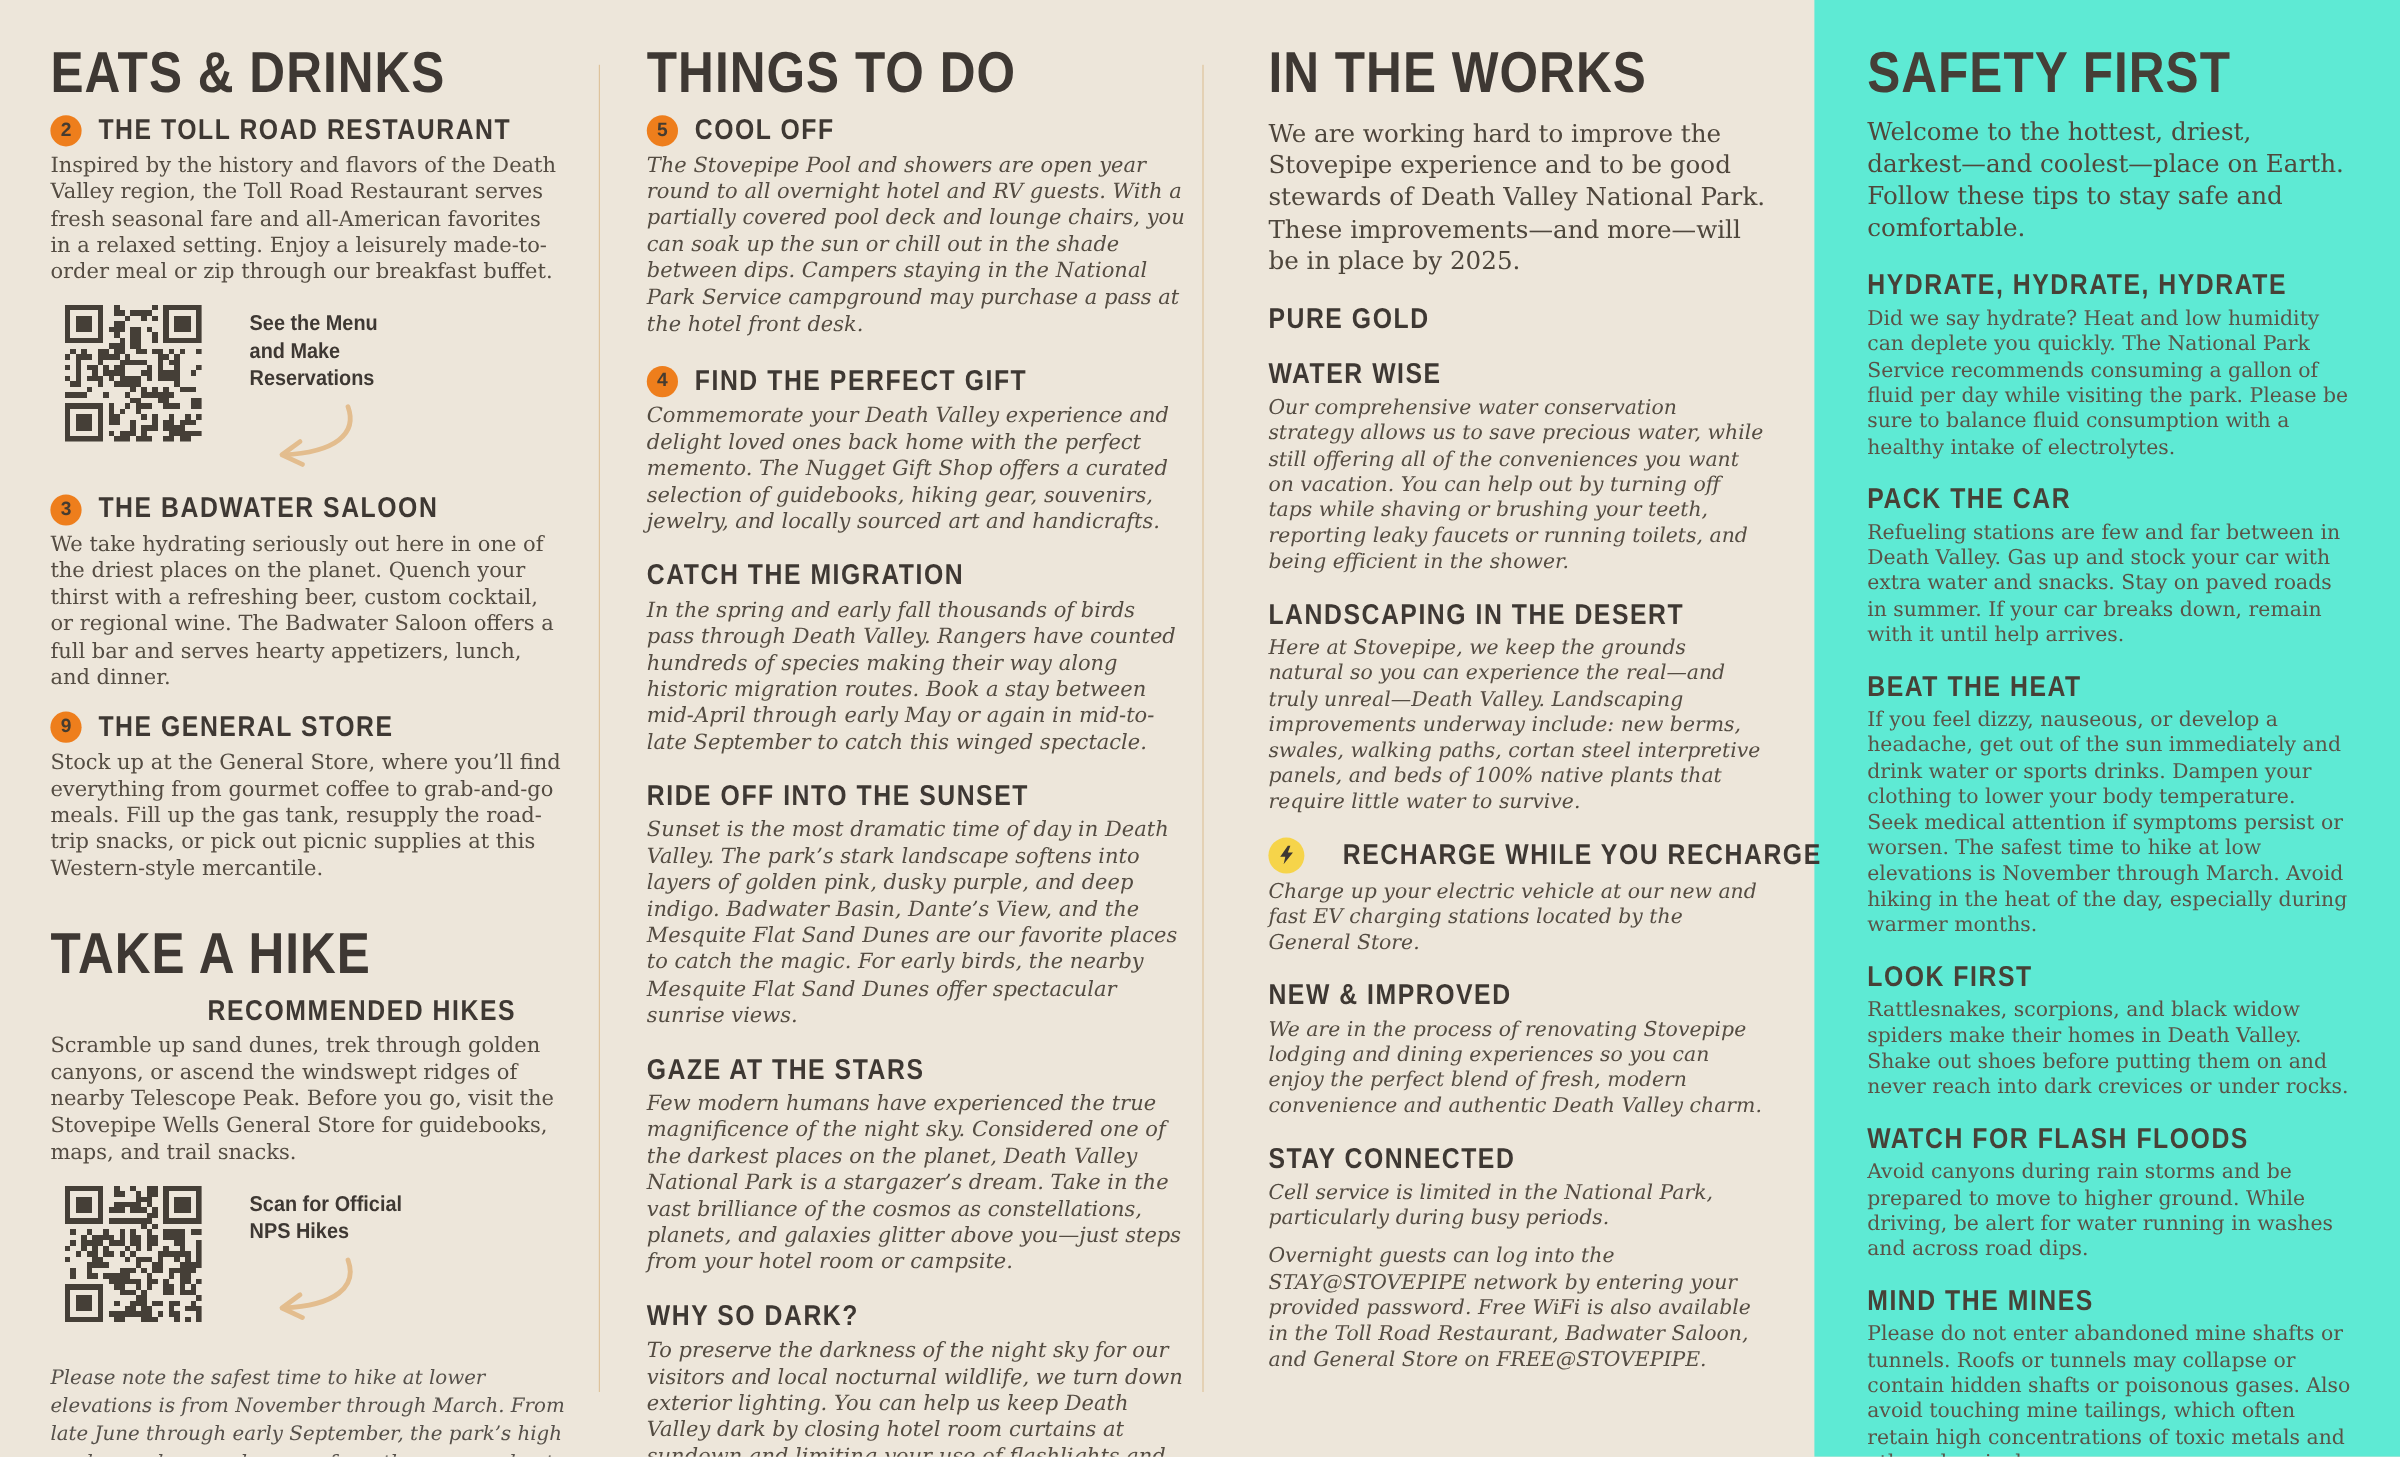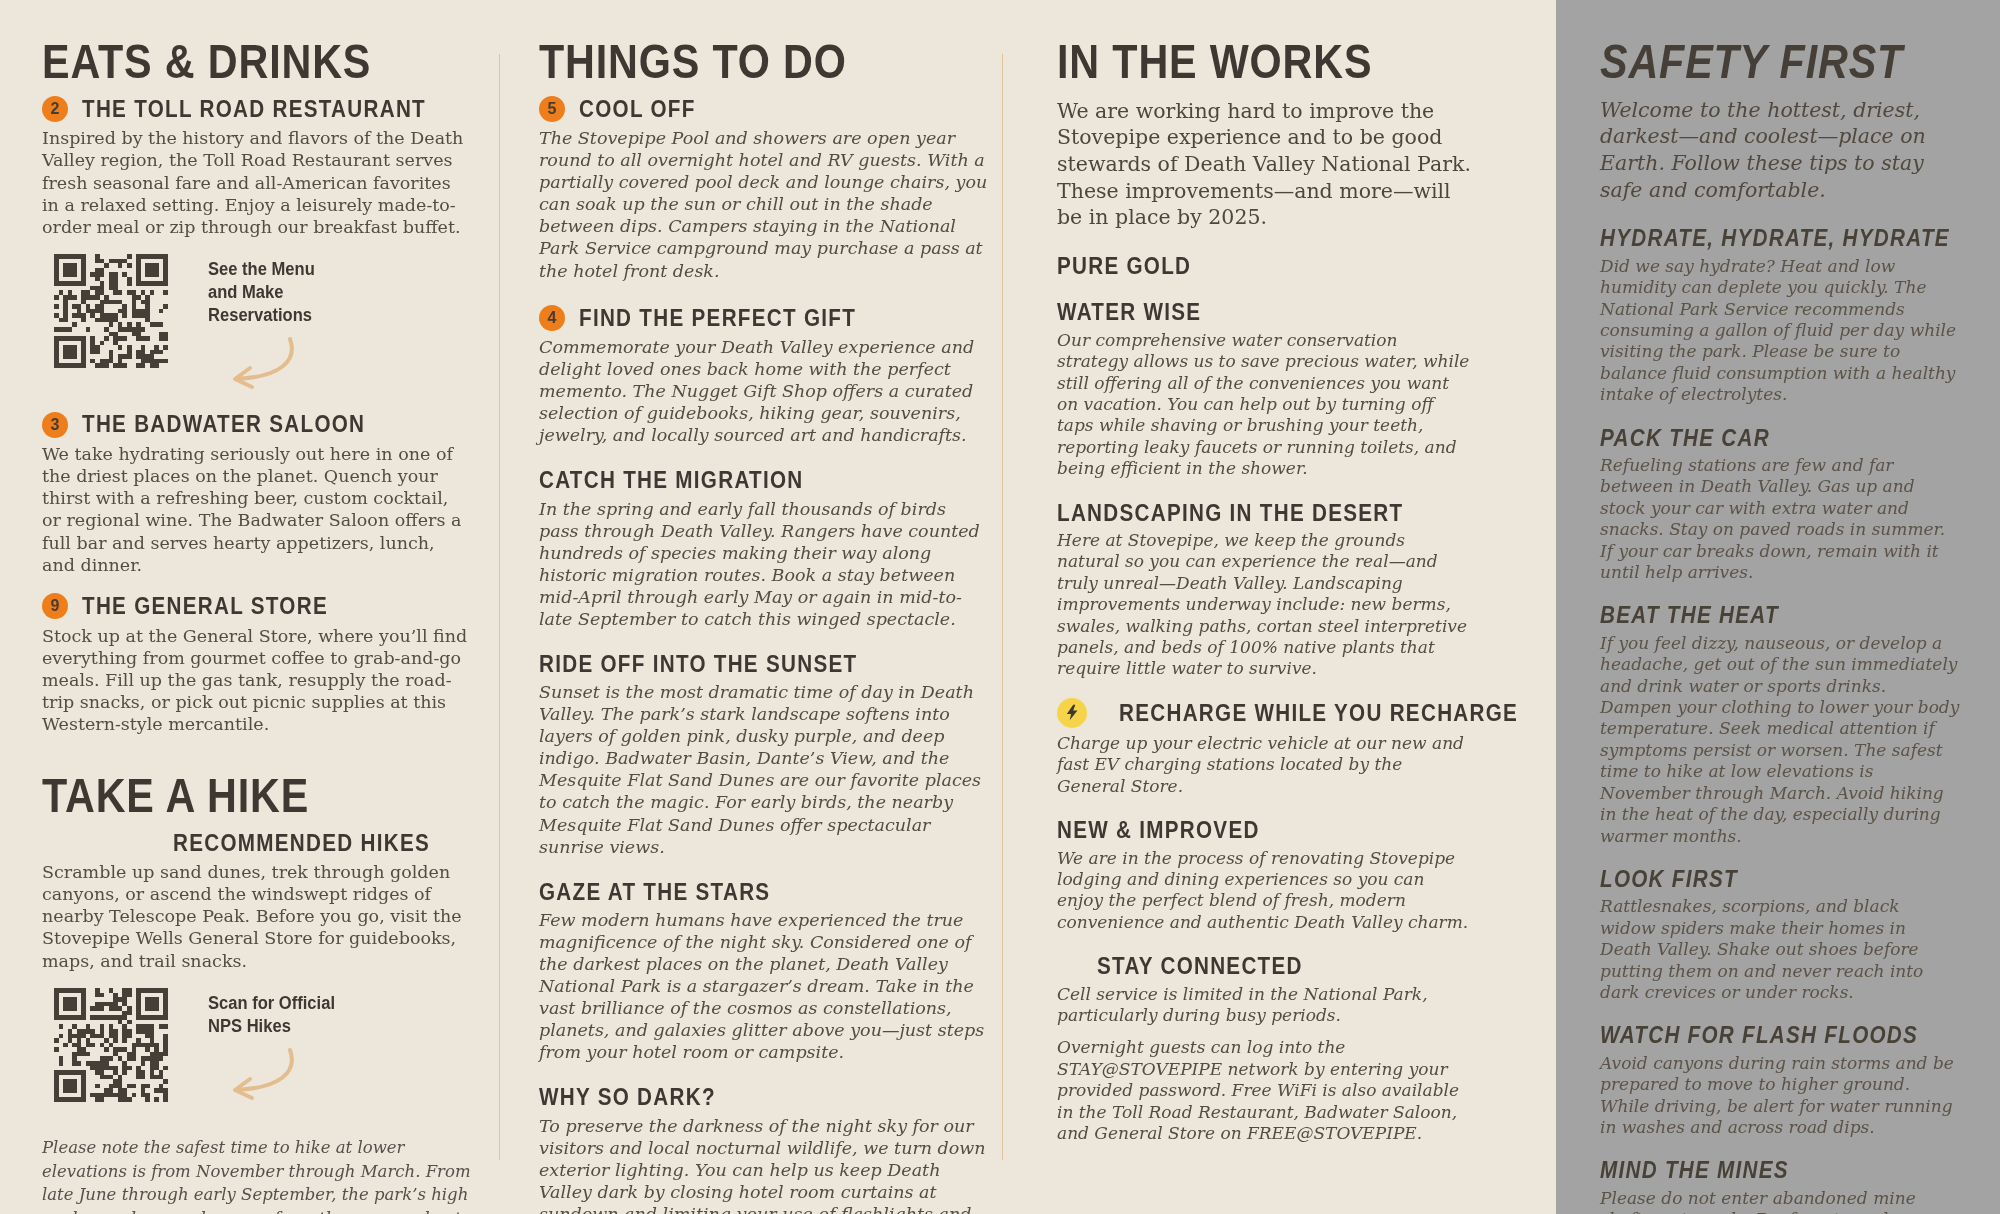--- a/index.html
+++ b/index.html
@@ -10,22 +10,22 @@
   }
   .main{display:flex;width:2000px;height:1214px;}
   .col{padding-top:36px;box-sizing:border-box;}
   .col-1{width:430px;margin-left:42px;}
   .col-2{width:450px;}
   .col-3{width:414px;}
   .vdiv{width:1px;background:#DEC39C;margin-top:54px;height:1106px;flex:none;}
   .vdiv-1{margin-left:27px;margin-right:39px;}
   .vdiv-2{margin-left:13px;margin-right:54px;}
   .orange-panel{
-    margin-left:auto;width:444px;height:1214px;box-sizing:border-box;
-    background:#a3a3a3;padding:36px 40px 0 44px;font-style:italic;
+    margin-left:auto;width:488px;height:1214px;box-sizing:border-box;
+    background:#5eead4;padding:36px 40px 0 44px;
   }
   h1,h2,p{margin:0;padding:0;}
   .h1{
     font-family:"Liberation Sans", sans-serif;font-weight:bold;
     font-size:48px;line-height:1.08;color:#3E3833;letter-spacing:1px;
   }
   .cond{display:inline-block;transform:scaleX(0.86);transform-origin:0 50%;white-space:nowrap;}
   .h2row{display:flex;align-items:center;gap:14px;margin-top:14px;}
   .h2{
     font-family:"Liberation Sans", sans-serif;font-weight:bold;
@@ -647,21 +647,21 @@
       </div>
       <p class="body">Charge up your electric vehicle at our new and fast EV charging stations located by the General Store.</p>
     </div>
 
     <div class="sect">
       <h2 class="h2 h2solo" style="margin-top:20px;"><span class="cond">NEW &amp; IMPROVED</span></h2>
       <p class="body">We are in the process of renovating Stovepipe lodging and dining experiences so you can enjoy the perfect blend of fresh, modern convenience and authentic Death Valley charm.</p>
     </div>
 
     <div class="sect">
-      <h2 class="h2 h2solo" style="margin-top:20px;margin-left:40px;"><span class="cond">STAY CONNECTED</span></h2>
+      <h2 class="h2 h2solo" style="margin-top:20px;"><span class="cond">STAY CONNECTED</span></h2>
       <p class="body">Cell service is limited in the National Park, particularly during busy periods.</p>
       <p class="body stay-p2">Overnight guests can log into the STAY@STOVEPIPE network by entering your provided password. Free WiFi is also available in the Toll Road Restaurant, Badwater Saloon, and General Store on FREE@STOVEPIPE.</p>
     </div>
   </div>
 
   <div class="orange-panel">
     <h1 class="h1"><span class="cond">SAFETY FIRST</span></h1>
     <p class="intro">Welcome to the hottest, driest, darkest—and coolest—place on Earth. Follow these tips to stay safe and comfortable.</p>
 
     <div class="sect">

